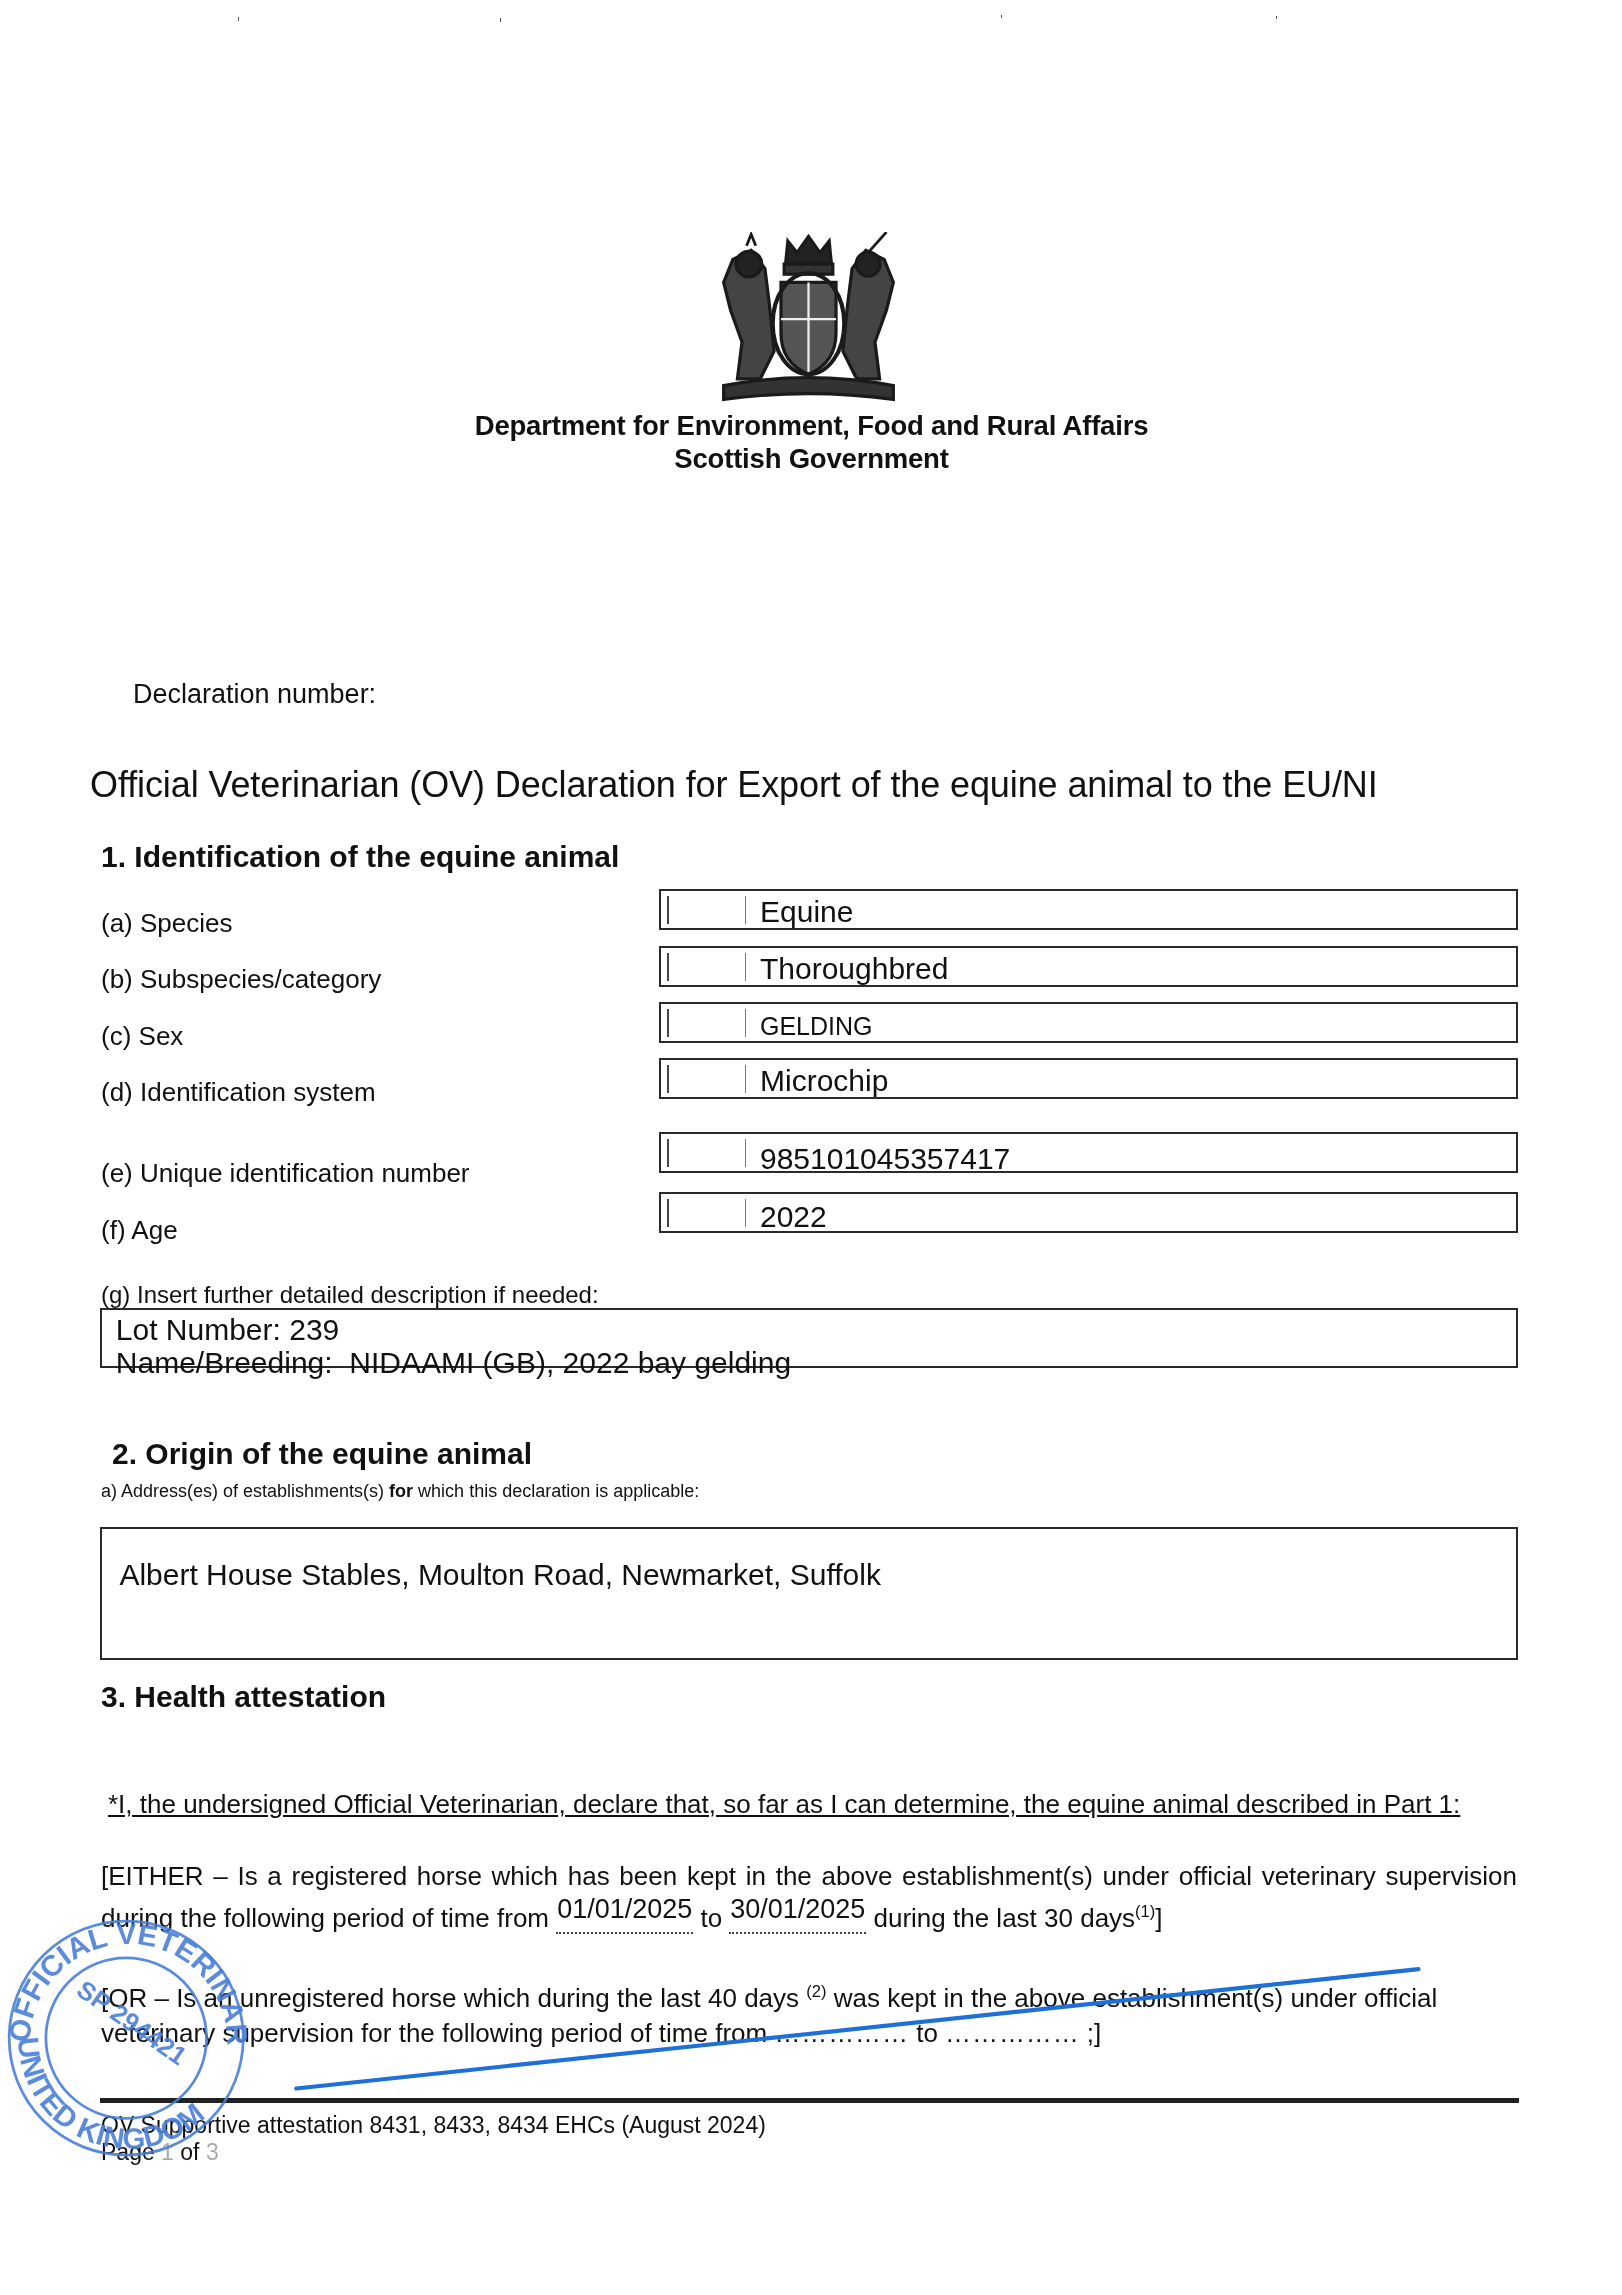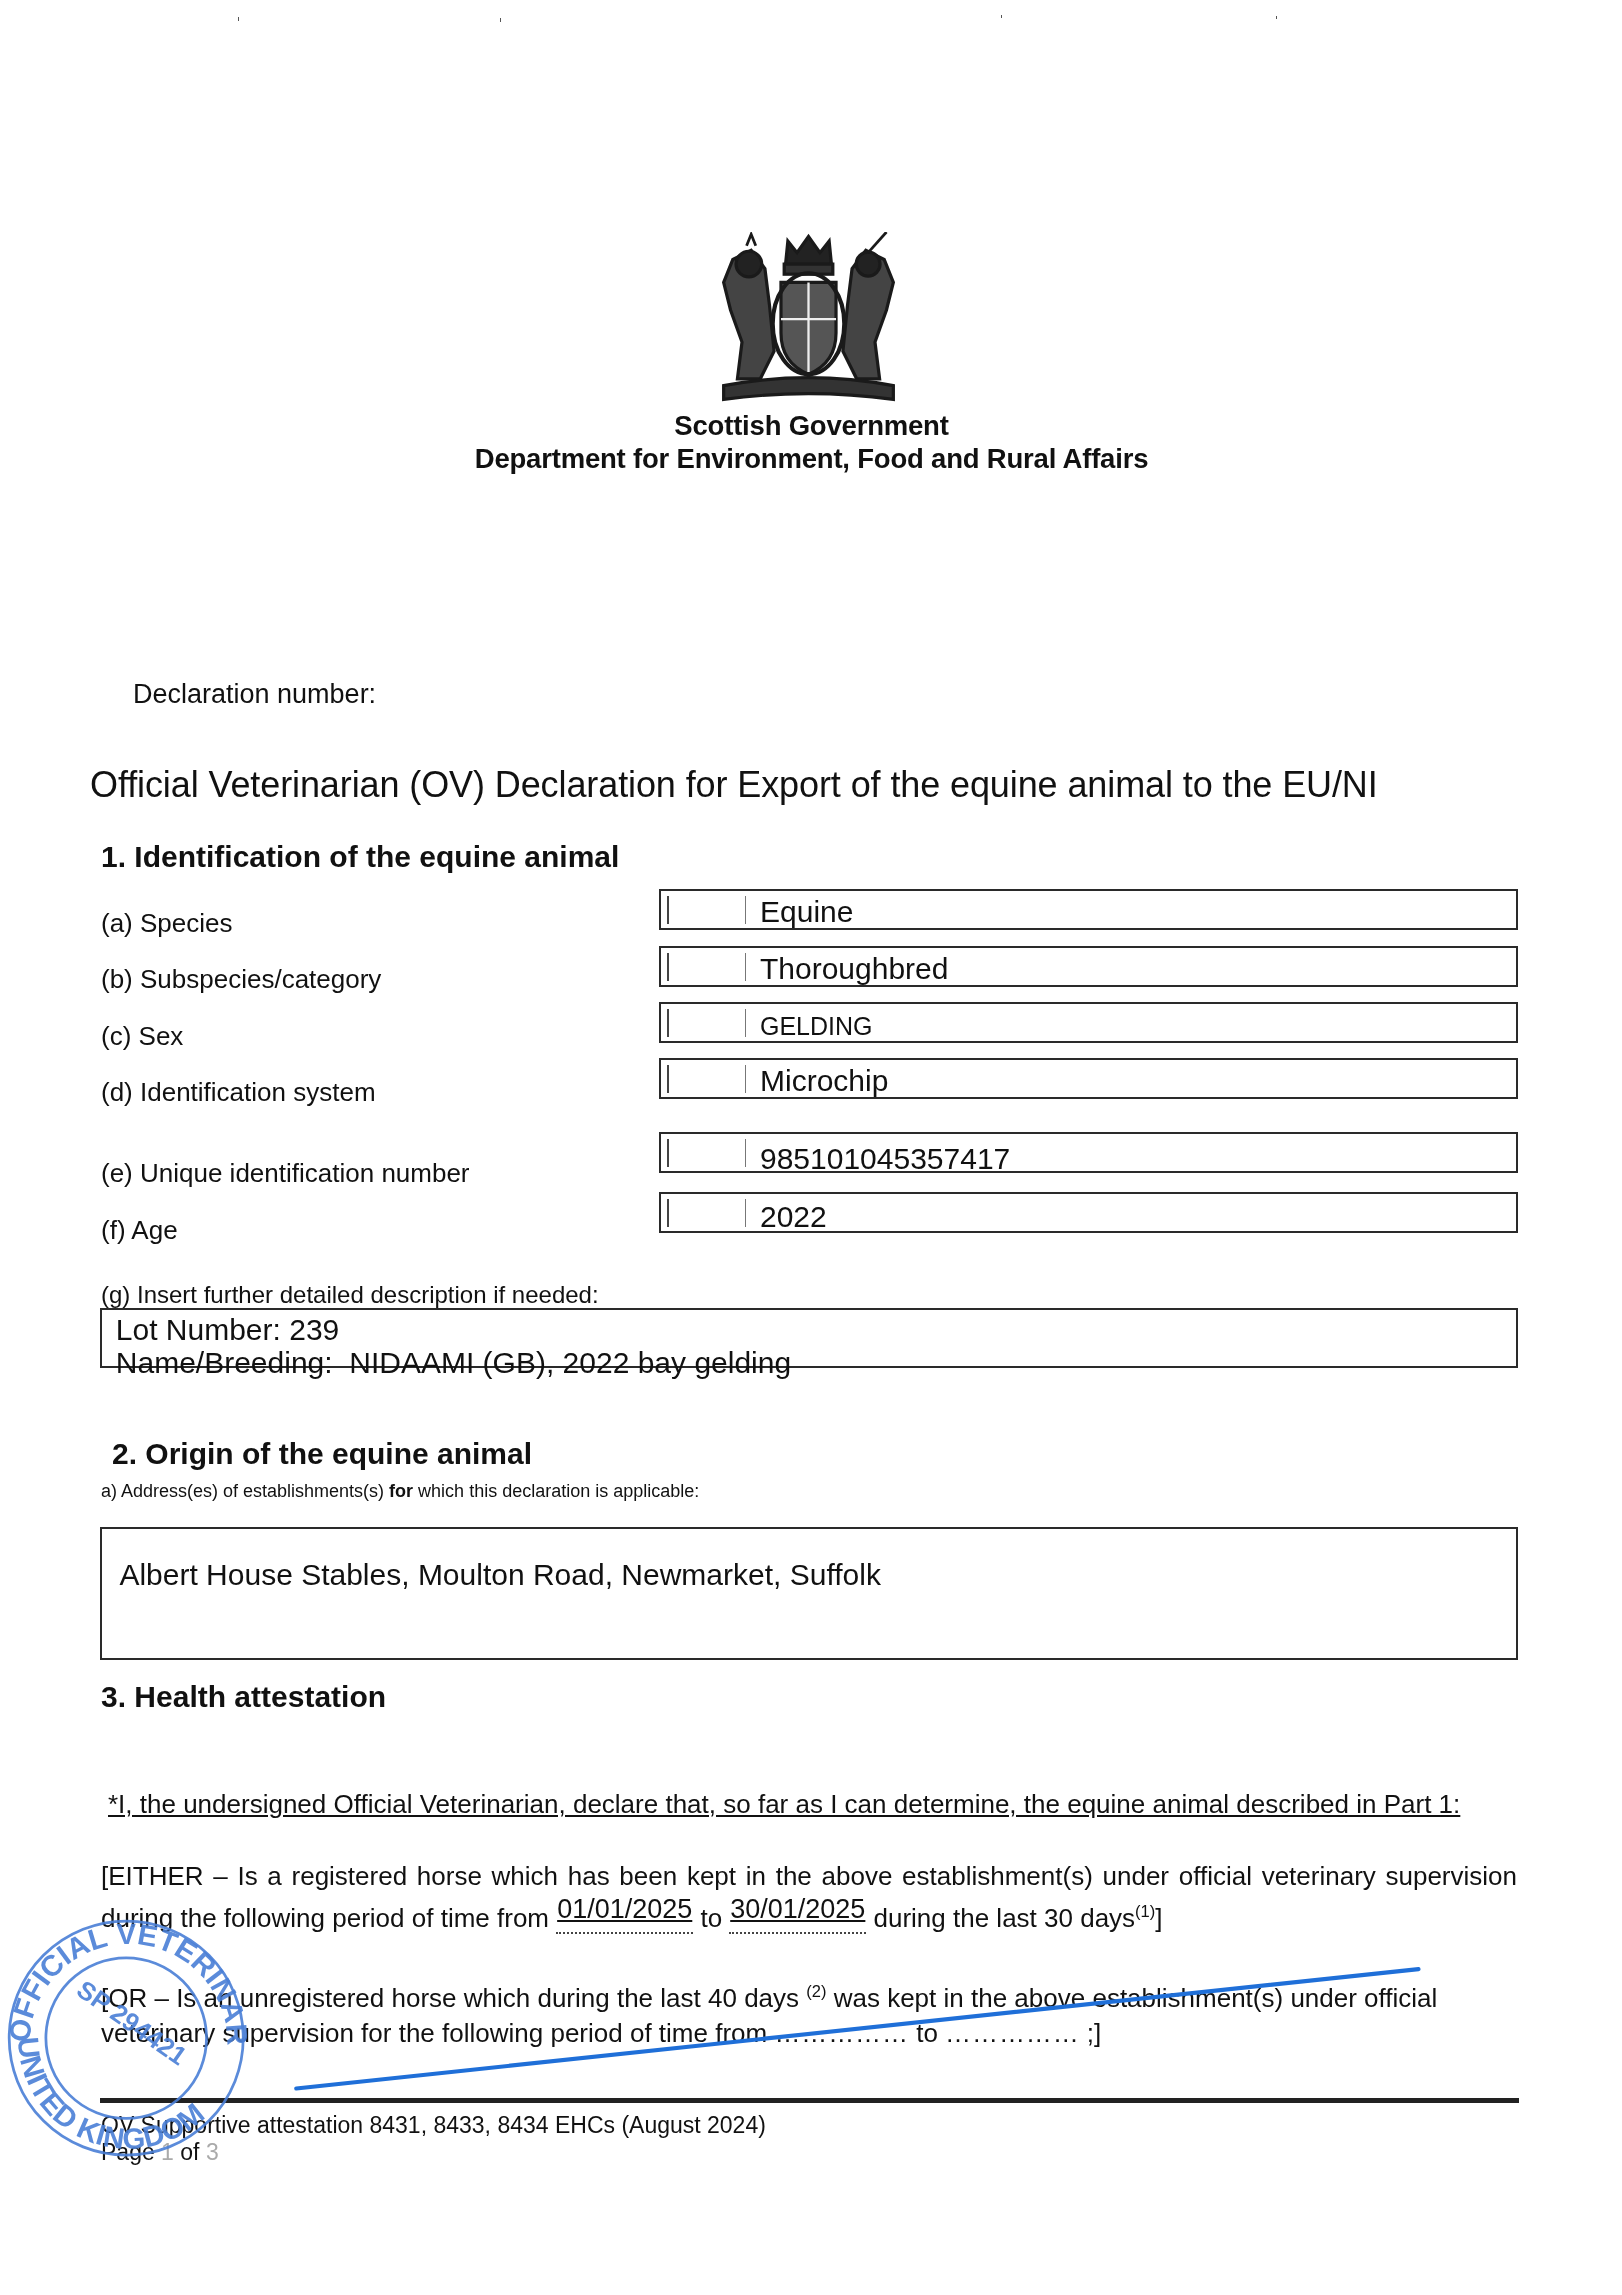--- a/index.html
+++ b/index.html
@@ -48,21 +48,21 @@
   }
   #addr-text { position: absolute; left: 17.4px; top: 28.5px; font-size: 30px; white-space: nowrap; }
 
   #sec3-title { left: 101px; top: 1680px; font-size: 30px; font-weight: bold; }
   #sec3-intro { left: 108px; top: 1786px; width: 1414px; font-size: 26px; line-height: 37px; text-decoration: underline; }
 
   .para { left: 101px; width: 1416px; font-size: 26px; line-height: 35px; text-align: justify; }
   #either-p { top: 1859px; }
   #or-p { top: 1974px; text-align: left; }
   .date-fill { display: inline-block; position: relative; border-bottom: 2.3px dotted #444; padding: 0 0.9px; line-height: 27.5px; }
-  .date-fill .dv { position: relative; top: -8.3px; font-size: 27px; text-decoration: underline; }
+  .date-fill .dv { position: relative; top: -8.3px; font-size: 27px; }
   .dots { letter-spacing: 0.9px; }
   sup { font-size: 16.5px; }
 
   #strike { left: 0; top: 0; width: 1623px; height: 2295px; pointer-events: none; }
 
   #footer-rule { left: 100px; top: 2098px; width: 1419px; height: 4.6px; background: #222; }
   #footer-text { left: 101px; top: 2112px; font-size: 23px; }
   #footer-page { left: 101px; top: 2139px; font-size: 23px; }
   #footer-page .faint { color: #aaa; }
 
@@ -93,22 +93,22 @@
 
     <path d="M390 60 L350 40 L320 80 L310 160 L300 260 L330 320 L380 320 L370 240 L395 170 L410 110 Z" fill="#444"></path>
     <circle cx="355" cy="70" r="26" fill="#222"></circle>
     <path d="M355 45 L395 0" stroke-width="6"></path>
 
     <path d="M40 335 Q225 300 410 335 L410 365 Q225 340 40 365 Z" fill="#333"></path>
   </g>
 </svg>
 
 <div class="abs dept-block">
+  <div class="dept-line">Department for Environment, Food and Rural Affairs</div>
   <div class="dept-line">Scottish Government</div>
-  <div class="dept-line">Department for Environment, Food and Rural Affairs</div>
 </div>
 
 <div id="decl-number" class="abs label">Declaration number:</div>
 
 <div id="main-title" class="abs">Official Veterinarian (OV) Declaration for Export of the equine animal to the EU/NI</div>
 
 <div id="sec1-title" class="abs">1. Identification of the equine animal</div>
 
 <div class="abs field-label label" style="top:909px">(a) Species</div>
 <div class="abs field-box" style="top:889px">

